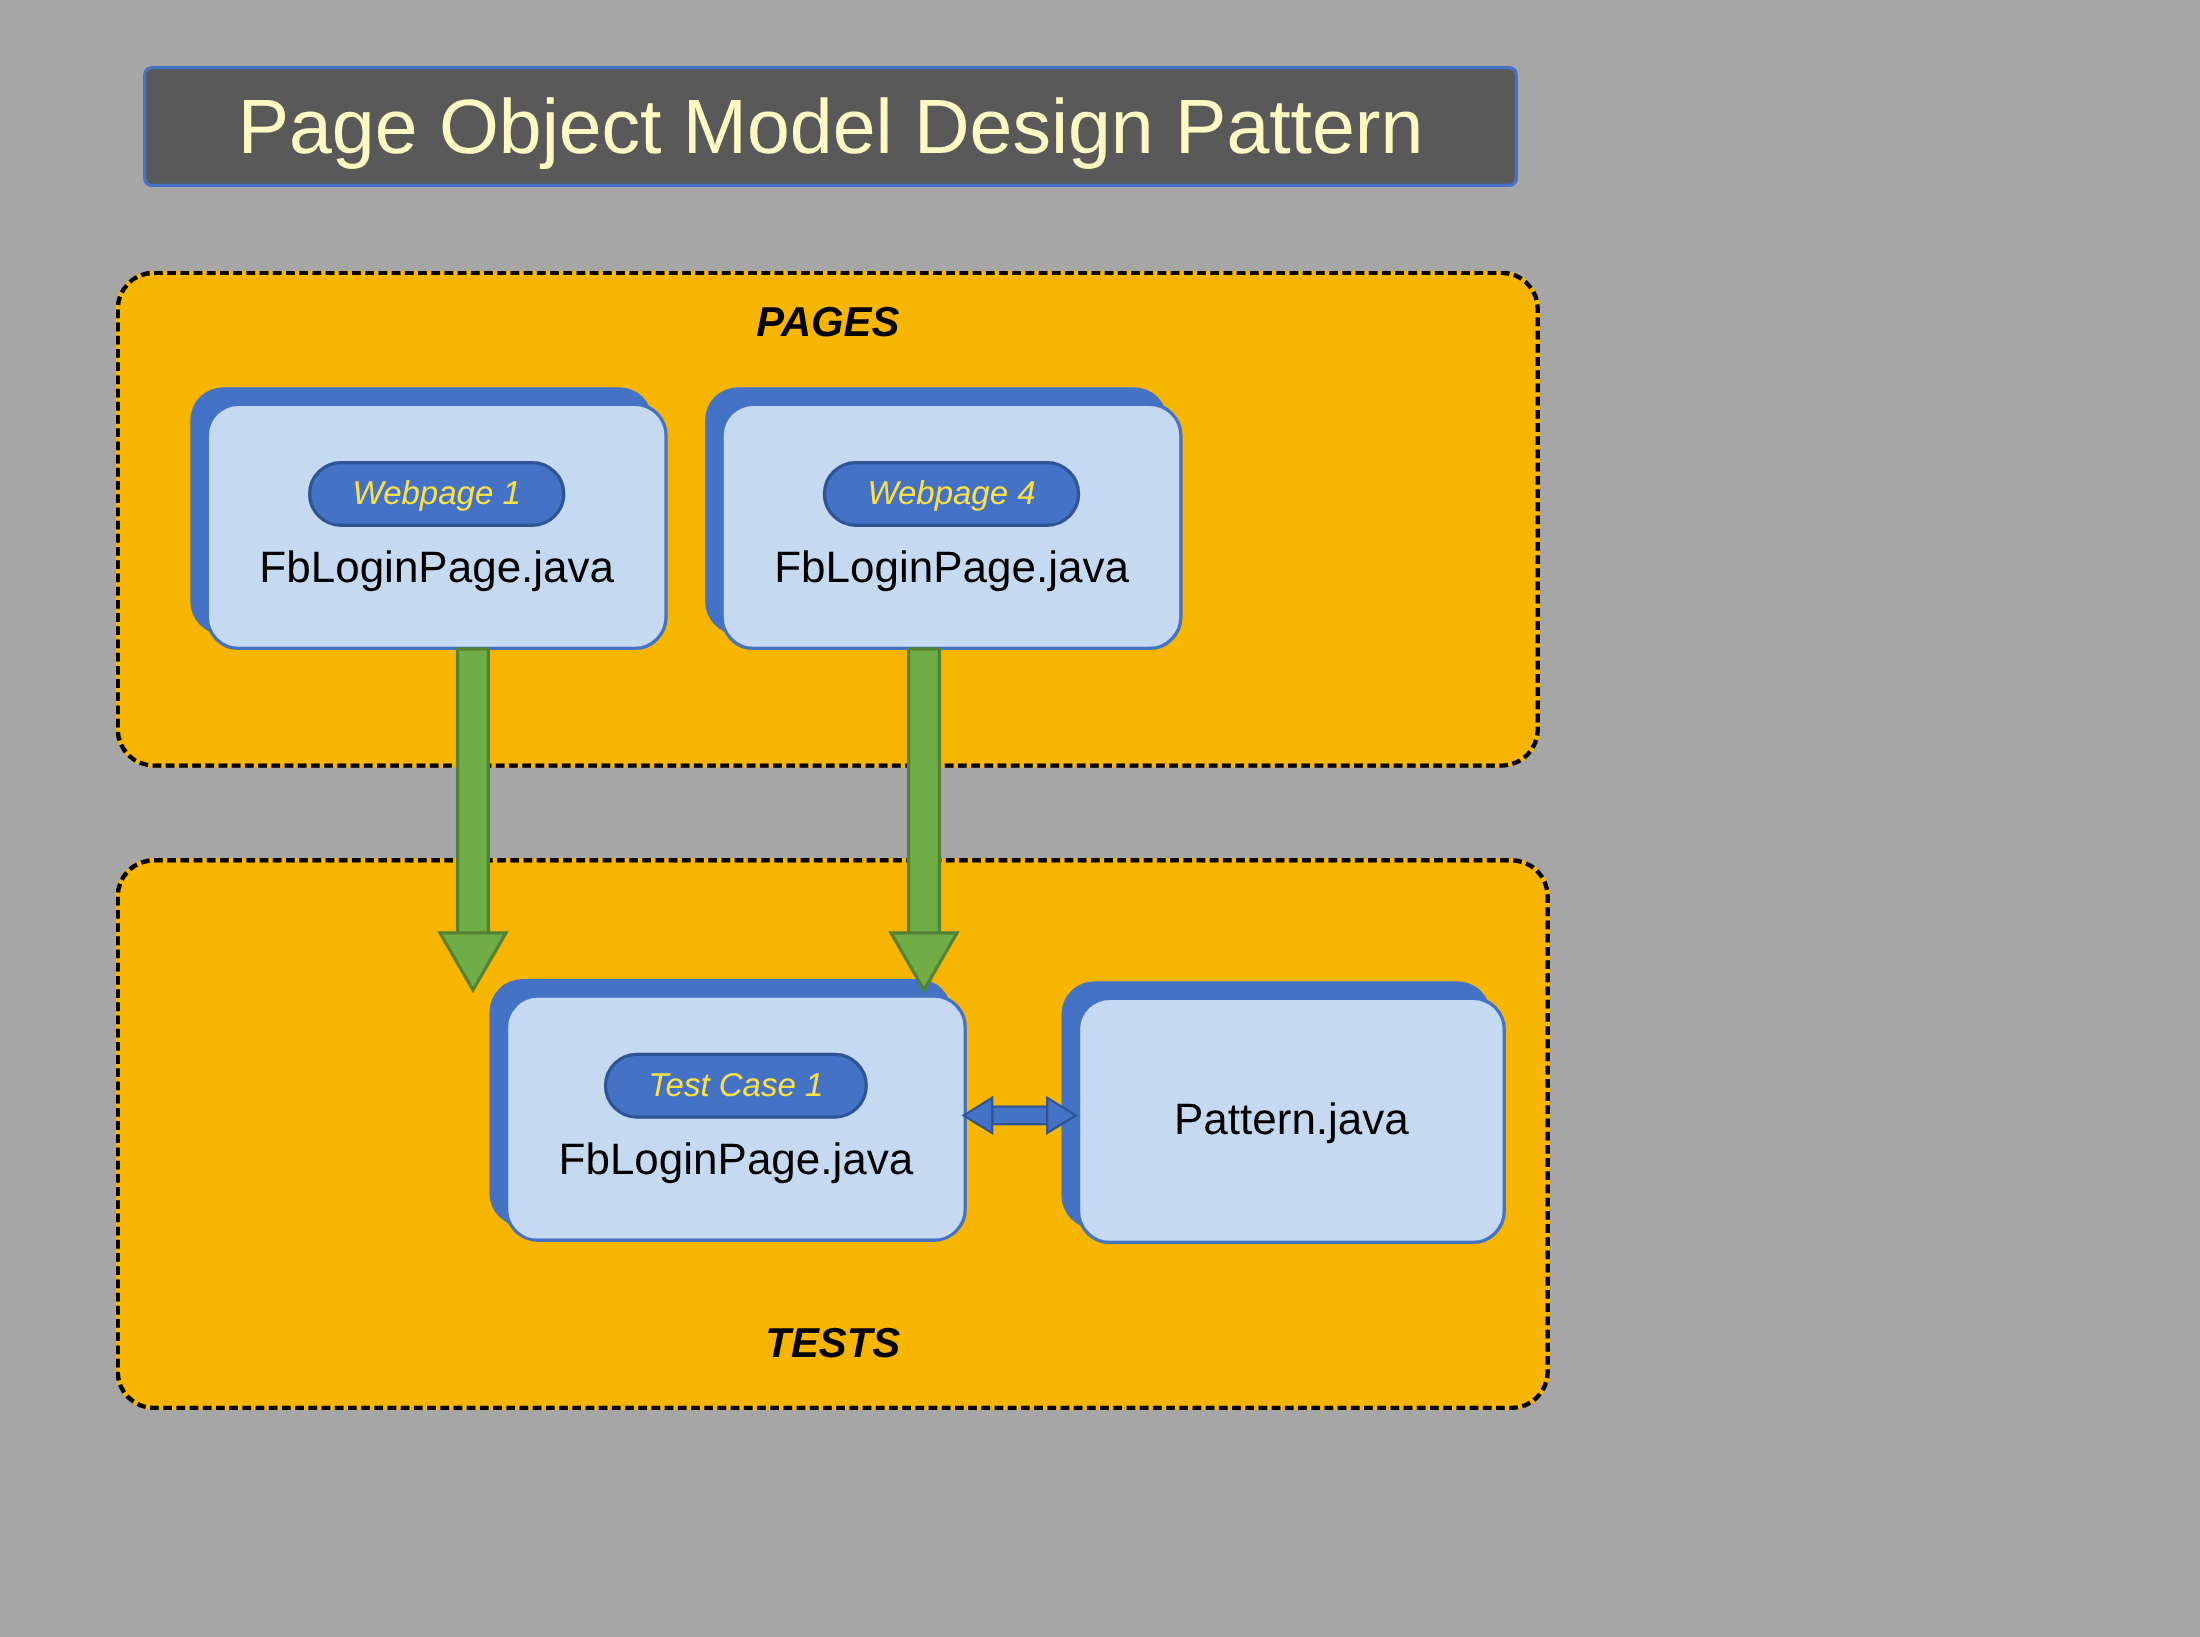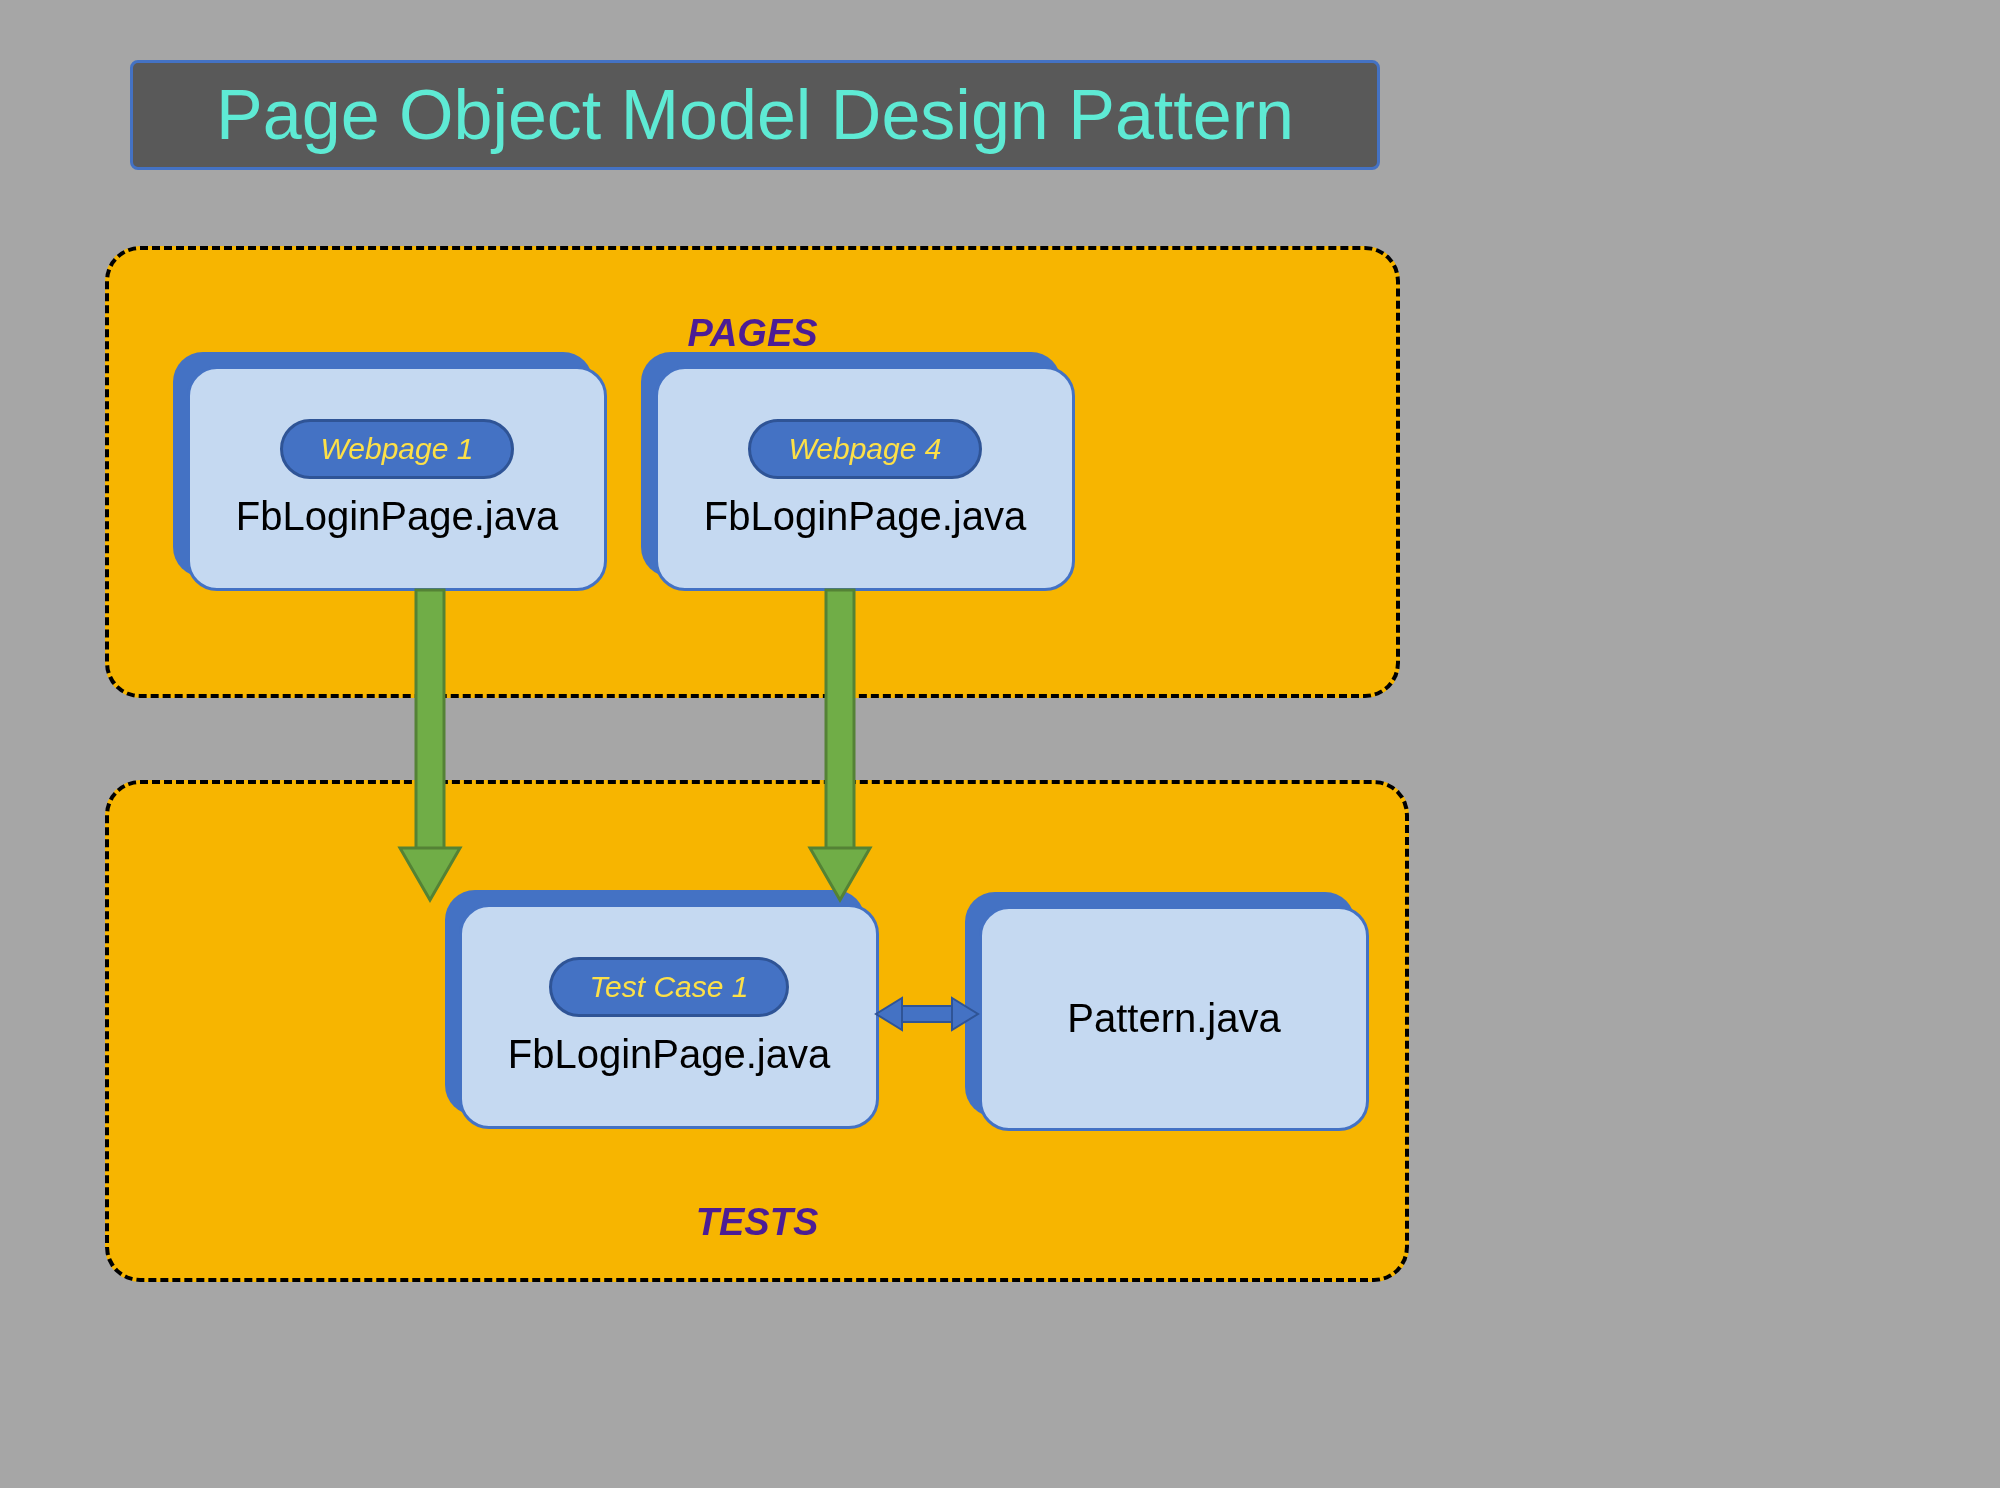--- a/index.html
+++ b/index.html
@@ -17,21 +17,21 @@
       width: 1250px;
       height: 110px;
       background: #595959;
       border: 3px solid #4472c4;
       border-radius: 8px;
       display: flex;
       align-items: center;
       justify-content: center;
     }
     .title-bar span {
-      color: #5eead4;
+      color: #fef9c3;
       font-size: 70px;
       font-weight: 400;
     }
     .region {
       position: absolute;
       background: #f7b500;
       border: 4px dashed #000;
       border-radius: 35px;
     }
     .region-pages {
@@ -44,22 +44,21 @@
       left: 105px;
       top: 780px;
       width: 1304px;
       height: 502px;
     }
     .region-label {
       position: absolute;
       font-weight: bold;
       font-style: italic;
       font-size: 38px;
-      color: #4c1d95;
-      margin-top: 40px;
+      color: #000000;
     }
     .region-pages .region-label {
       top: 22px;
       left: 50%;
       transform: translateX(-50%);
     }
     .region-tests .region-label {
       bottom: 34px;
       left: 50%;
       transform: translateX(-50%);

